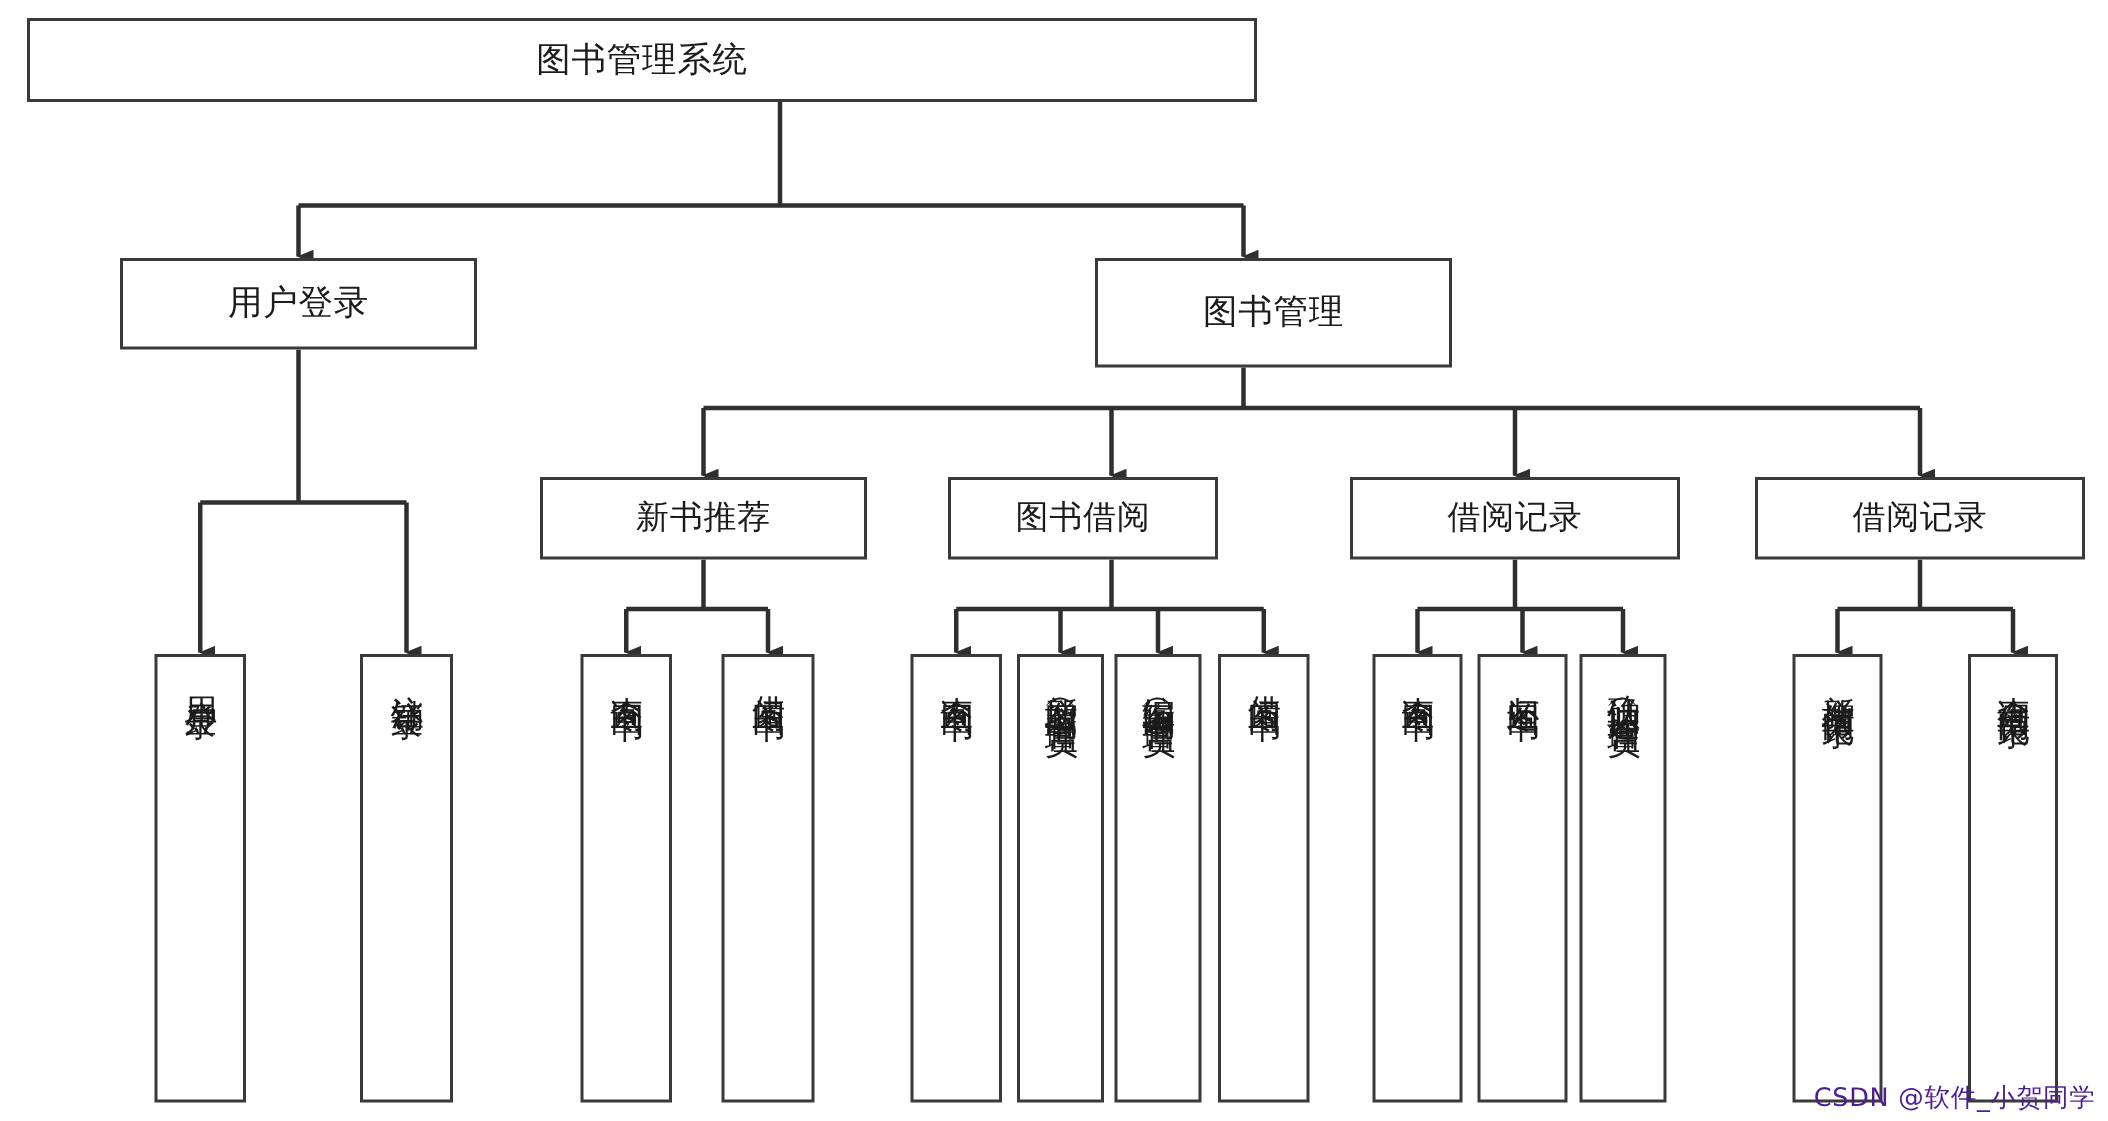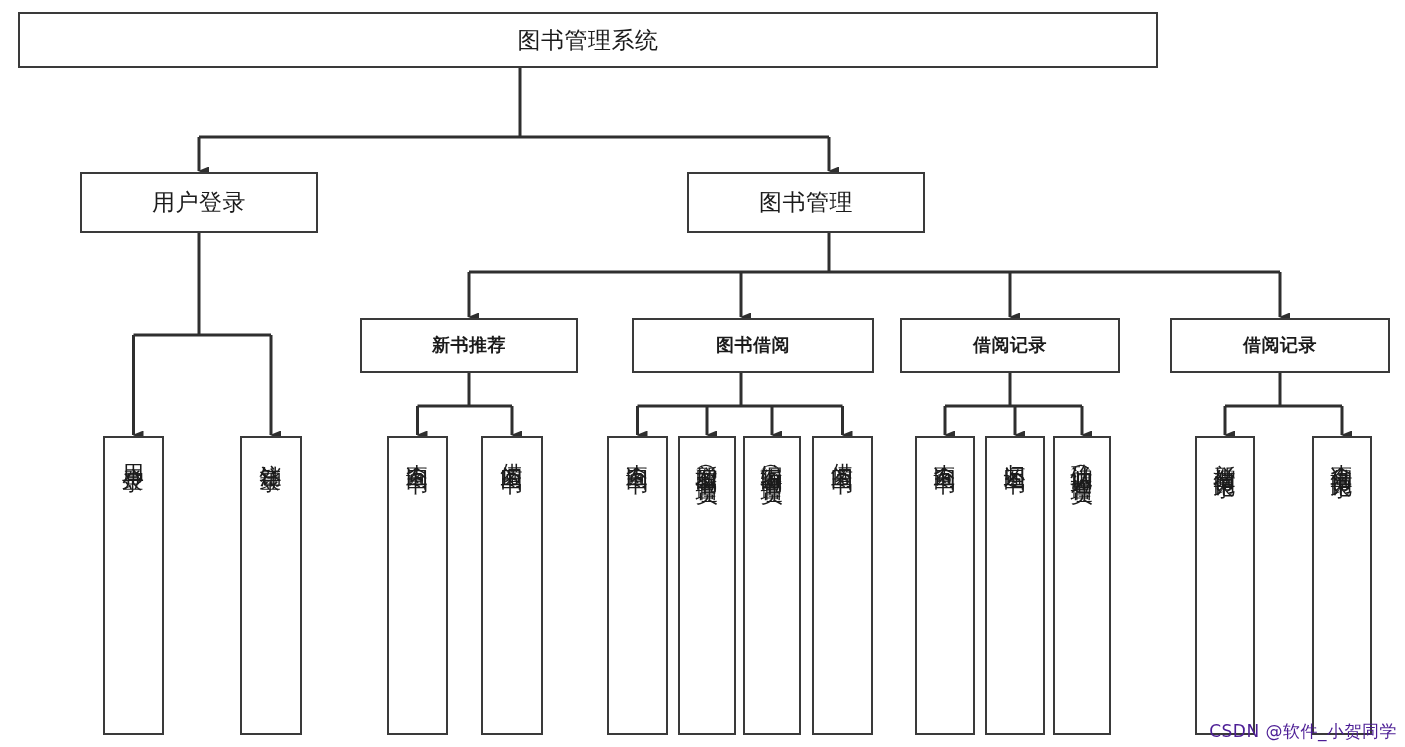--- a/index.html
+++ b/index.html
@@ -38,21 +38,21 @@
     text-align: center;
   }
   .node .label {
     color: #1b1b1b;
     line-height: 1.16;
     letter-spacing: 0.5px;
     white-space: nowrap;
   }
   .node.root .label { font-size: 23px; }
   .node.level1 .label { font-size: 23px; }
-  .node.level2 .label { font-size: 18px; font-weight: bold; }
+  .node.level2 .label { font-size: 22px; }
   .node.leaf {
     align-items: flex-start;
     padding-top: 8px;
   }
   .node.leaf .label {
     writing-mode: vertical-rl;
     text-orientation: upright;
     font-size: 22px;
     letter-spacing: 3px;
     line-height: 1.05;
@@ -110,35 +110,35 @@
         <line x1="945" y1="406" x2="945" y2="435" marker-end="url(#arrowhead)"></line>
         <line x1="1015" y1="406" x2="1015" y2="435" marker-end="url(#arrowhead)"></line>
         <line x1="1082" y1="406" x2="1082" y2="435" marker-end="url(#arrowhead)"></line>
         <line x1="1280" y1="373" x2="1280" y2="406"></line>
         <line x1="1225" y1="406" x2="1342" y2="406"></line>
         <line x1="1225" y1="406" x2="1225" y2="435" marker-end="url(#arrowhead)"></line>
         <line x1="1342" y1="406" x2="1342" y2="435" marker-end="url(#arrowhead)"></line>
       </g>
   </svg>
 
-  <div class="node root" style="left: 18px; top: 12px; width: 1140px; height: 56px;">
+  <div class="node root" style="left: 18px; top: 12px; width: 820px; height: 56px;">
     <span class="label">图书管理系统</span>
   </div>
 
   <div class="node level1" style="left: 80px; top: 172px; width: 238px; height: 61px;">
     <span class="label">用户登录</span>
   </div>
-  <div class="node level1" style="left: 687px; top: 172px; width: 238px; height: 61px;">
+  <div class="node level1" style="left: 730px; top: 172px; width: 238px; height: 73px;">
     <span class="label">图书管理</span>
   </div>
 
   <div class="node level2" style="left: 360px; top: 318px; width: 218px; height: 55px;">
     <span class="label">新书推荐</span>
   </div>
-  <div class="node level2" style="left: 632px; top: 318px; width: 242px; height: 55px;">
+  <div class="node level2" style="left: 632px; top: 318px; width: 180px; height: 55px;">
     <span class="label">图书借阅</span>
   </div>
   <div class="node level2" style="left: 900px; top: 318px; width: 220px; height: 55px;">
     <span class="label">借阅记录</span>
   </div>
   <div class="node level2" style="left: 1170px; top: 318px; width: 220px; height: 55px;">
     <span class="label">借阅记录</span>
   </div>
 
   <div class="node leaf" style="left: 103px; top: 436px; width: 61px; height: 299px;">

